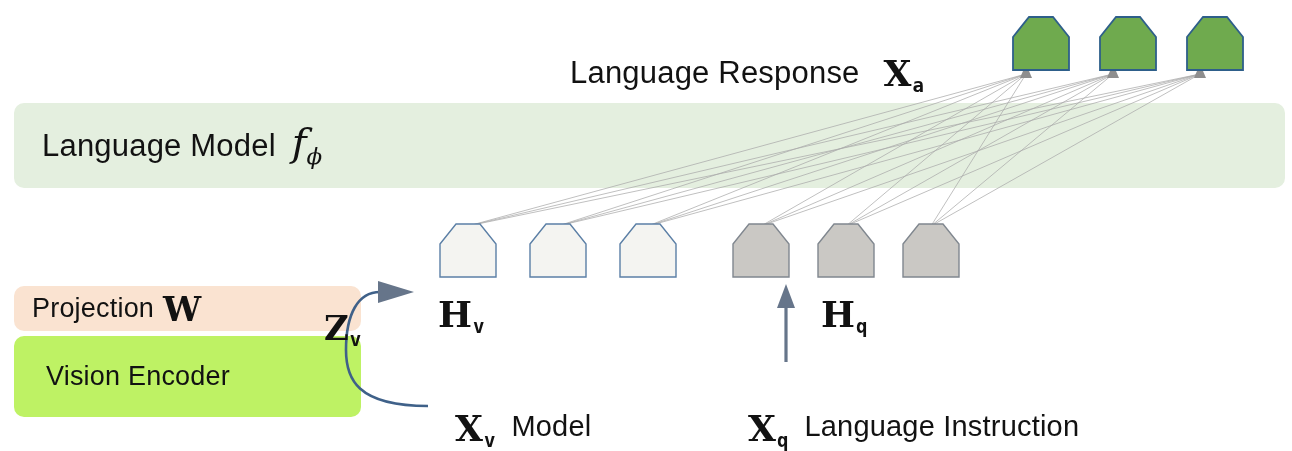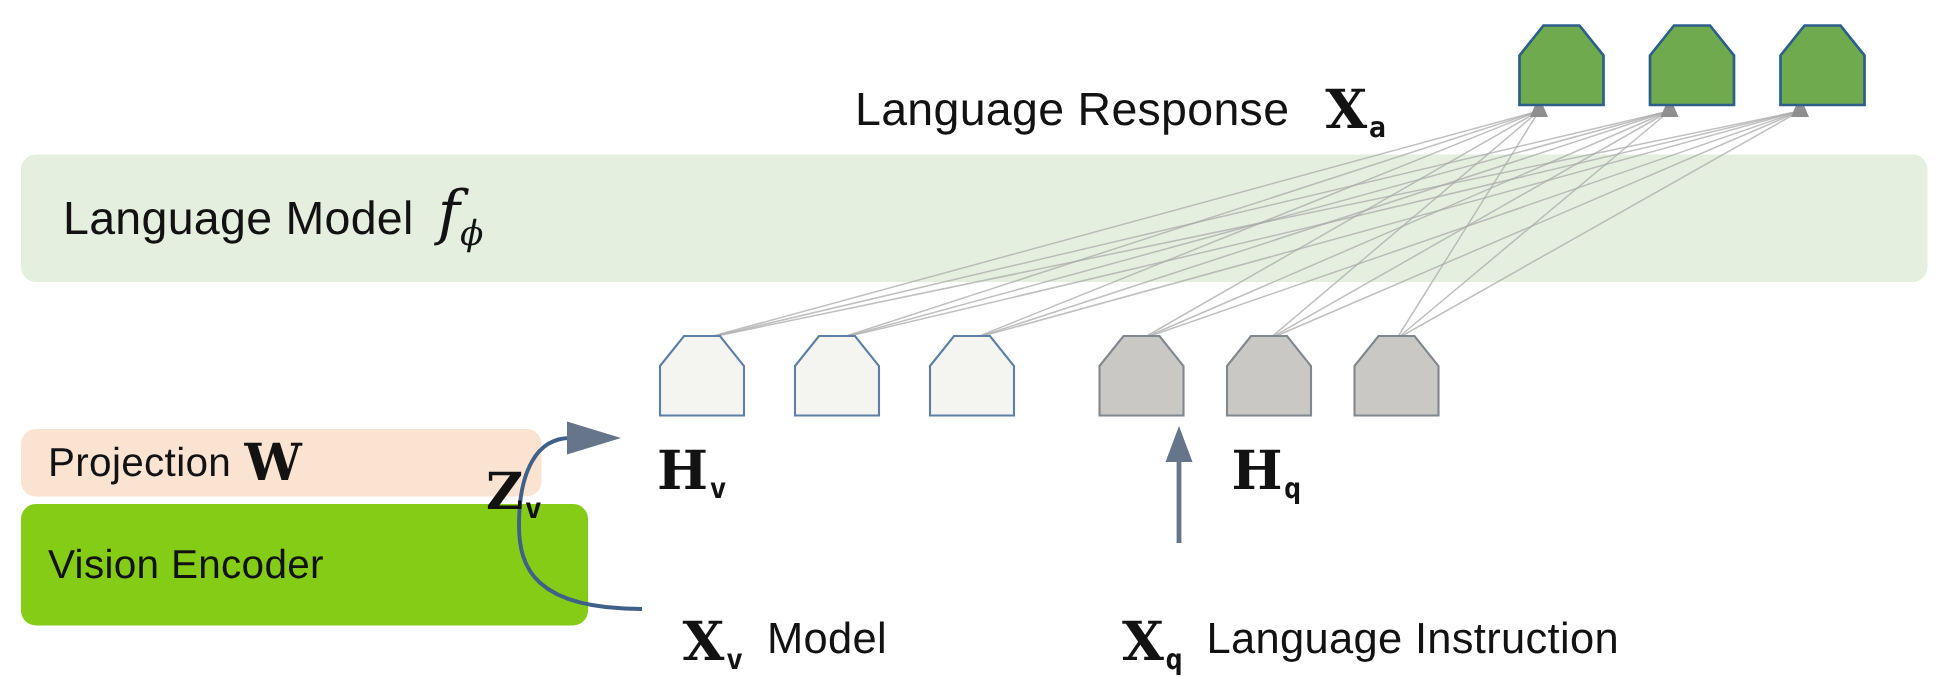--- a/index.html
+++ b/index.html
@@ -61,21 +61,21 @@
 <div class="bar" id="lm-bar" style="left: 14px; top: 103px; width: 1271px; height: 85px; padding-left: 28px; background: rgb(228, 239, 223);">
   <span class="sans-xl">Language Model</span>
   <span class="gap-md"><span class="fvar">f</span><span class="fsub">ϕ</span></span>
 </div>
 
 <div class="bar" id="projection-bar" style="left: 14px; top: 286px; width: 347px; height: 45px; padding-left: 18px; background: rgb(250, 227, 209);">
   <span class="sans-md">Projection</span>
   <span class="mvar" style="margin-left:9px;">W</span>
 </div>
 
-<div class="bar" id="vision-bar" style="left: 14px; top: 336px; width: 378px; height: 81px; padding-left: 18px; background: #84cc16;">
+<div class="bar" id="vision-bar" style="left: 14px; top: 336px; width: 347px; height: 81px; padding-left: 32px; background: #bef264;">
   <span class="sans-md">Vision Encoder</span>
 </div>
 
 <svg id="canvas" width="1292" height="451" viewBox="0 0 1292 451">
     <line x1="468" y1="226" x2="1026" y2="74" stroke="#ababab" stroke-width="1" opacity="0.75"></line>
     <line x1="468" y1="226" x2="1113" y2="74" stroke="#ababab" stroke-width="1" opacity="0.75"></line>
     <line x1="468" y1="226" x2="1200" y2="74" stroke="#ababab" stroke-width="1" opacity="0.75"></line>
     <line x1="558" y1="226" x2="1026" y2="74" stroke="#ababab" stroke-width="1" opacity="0.75"></line>
     <line x1="558" y1="226" x2="1113" y2="74" stroke="#ababab" stroke-width="1" opacity="0.75"></line>
     <line x1="558" y1="226" x2="1200" y2="74" stroke="#ababab" stroke-width="1" opacity="0.75"></line>

